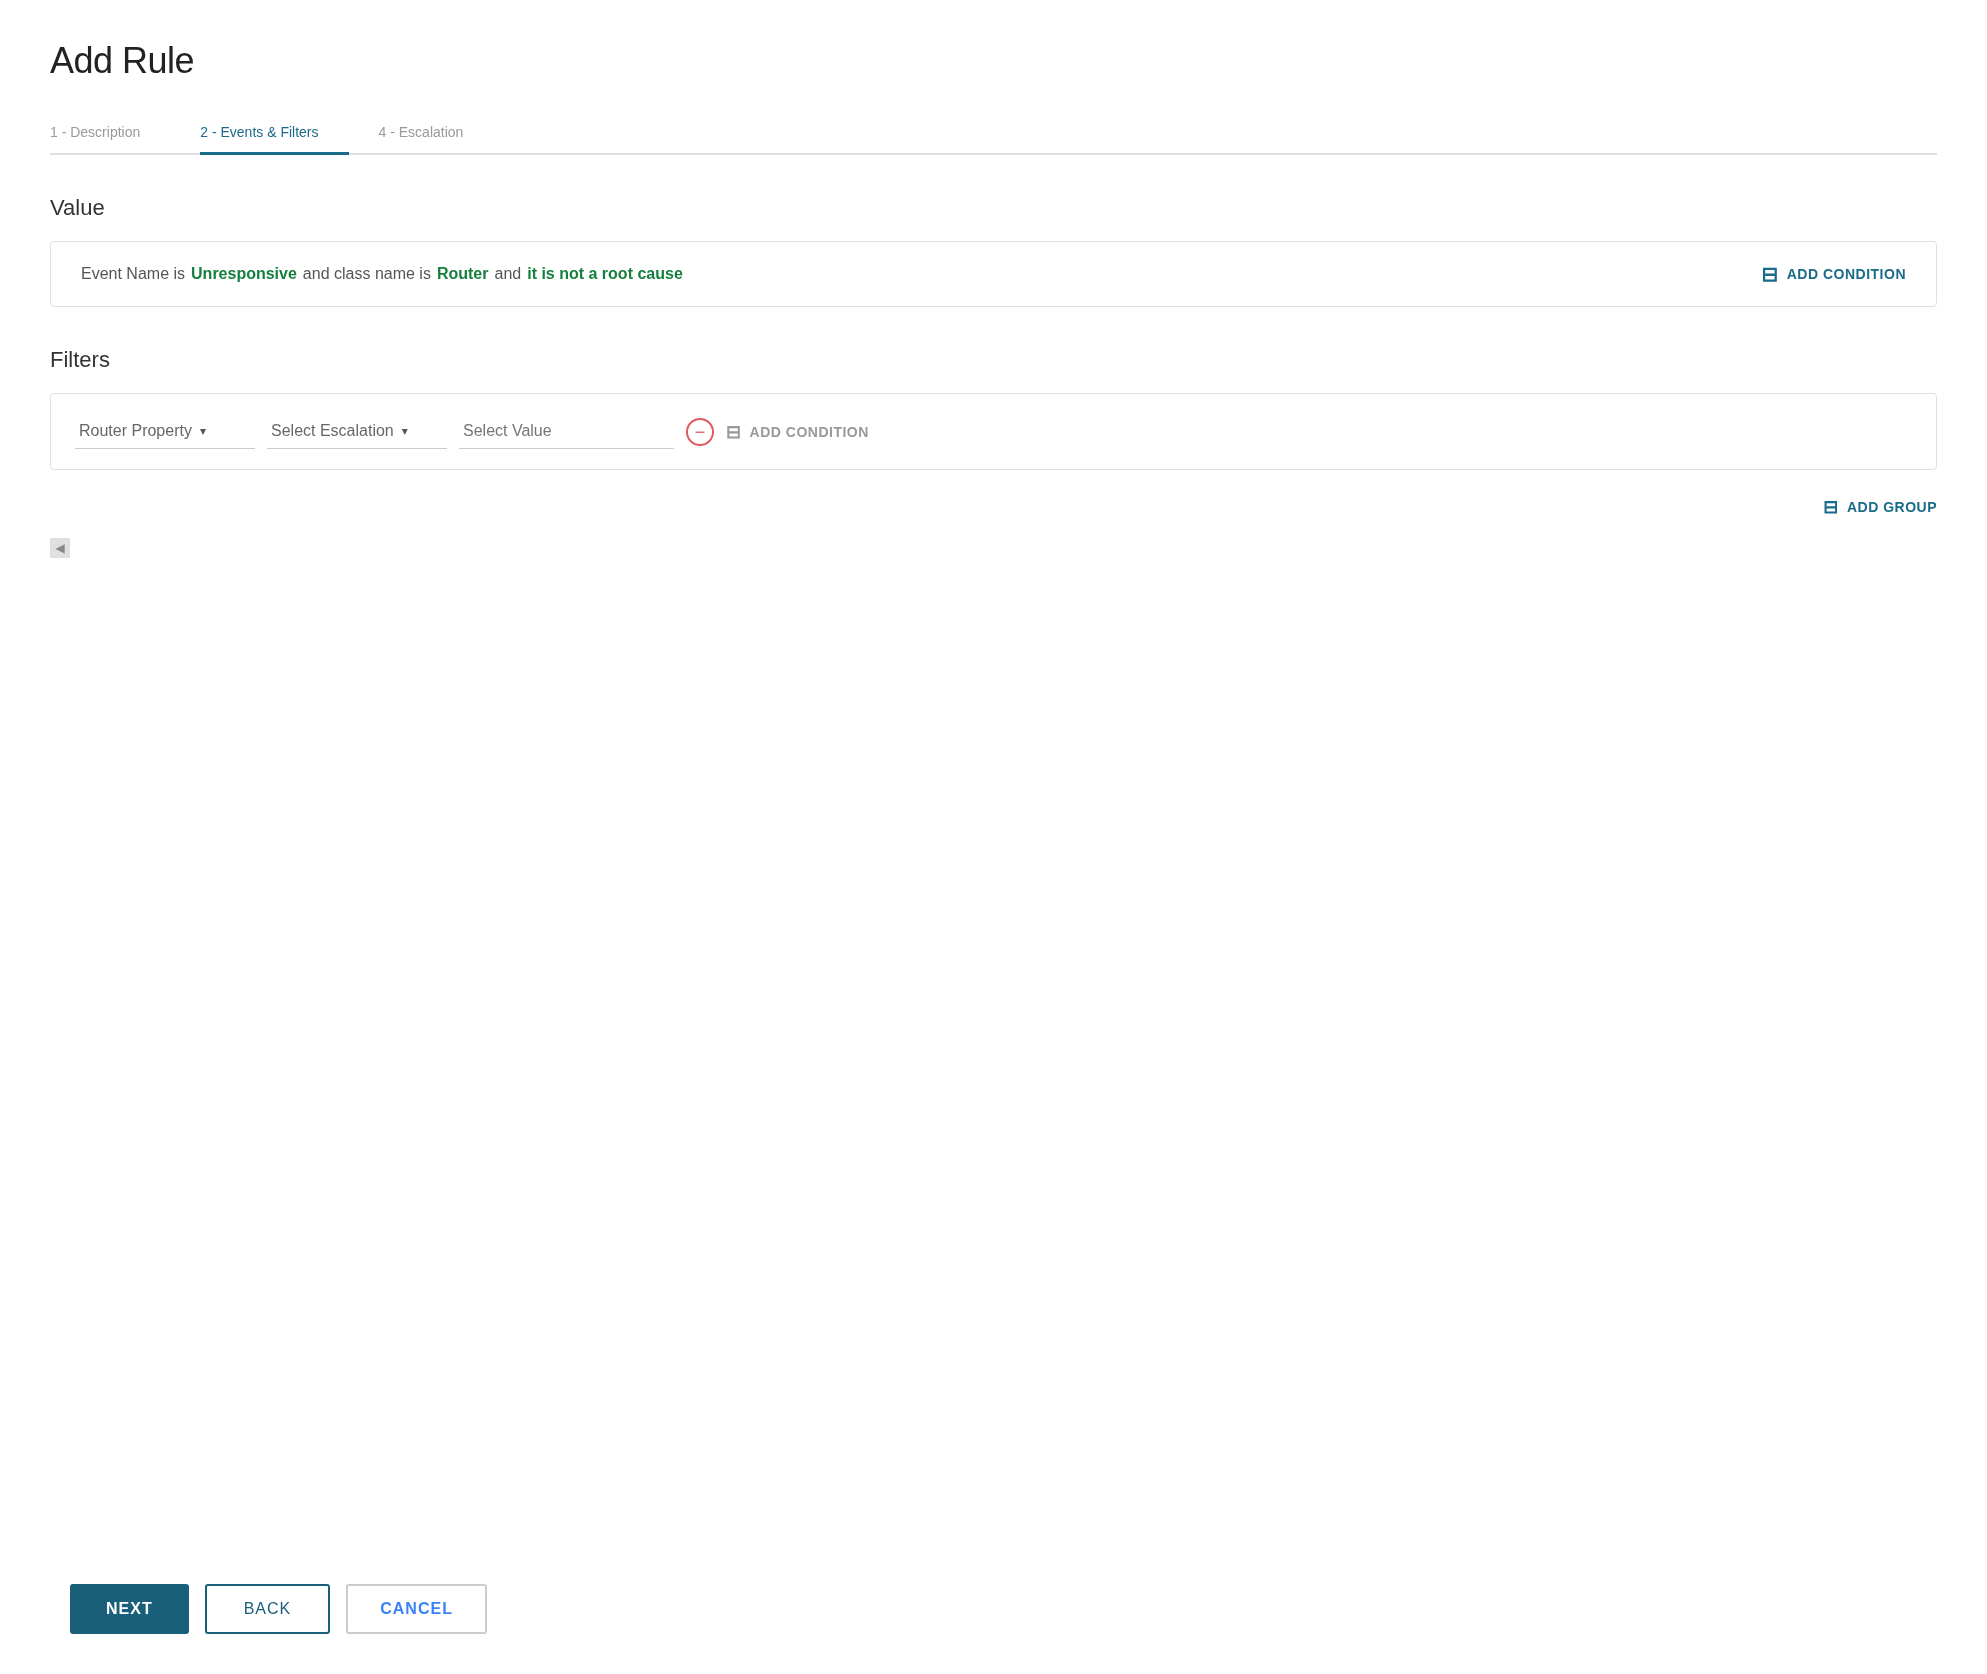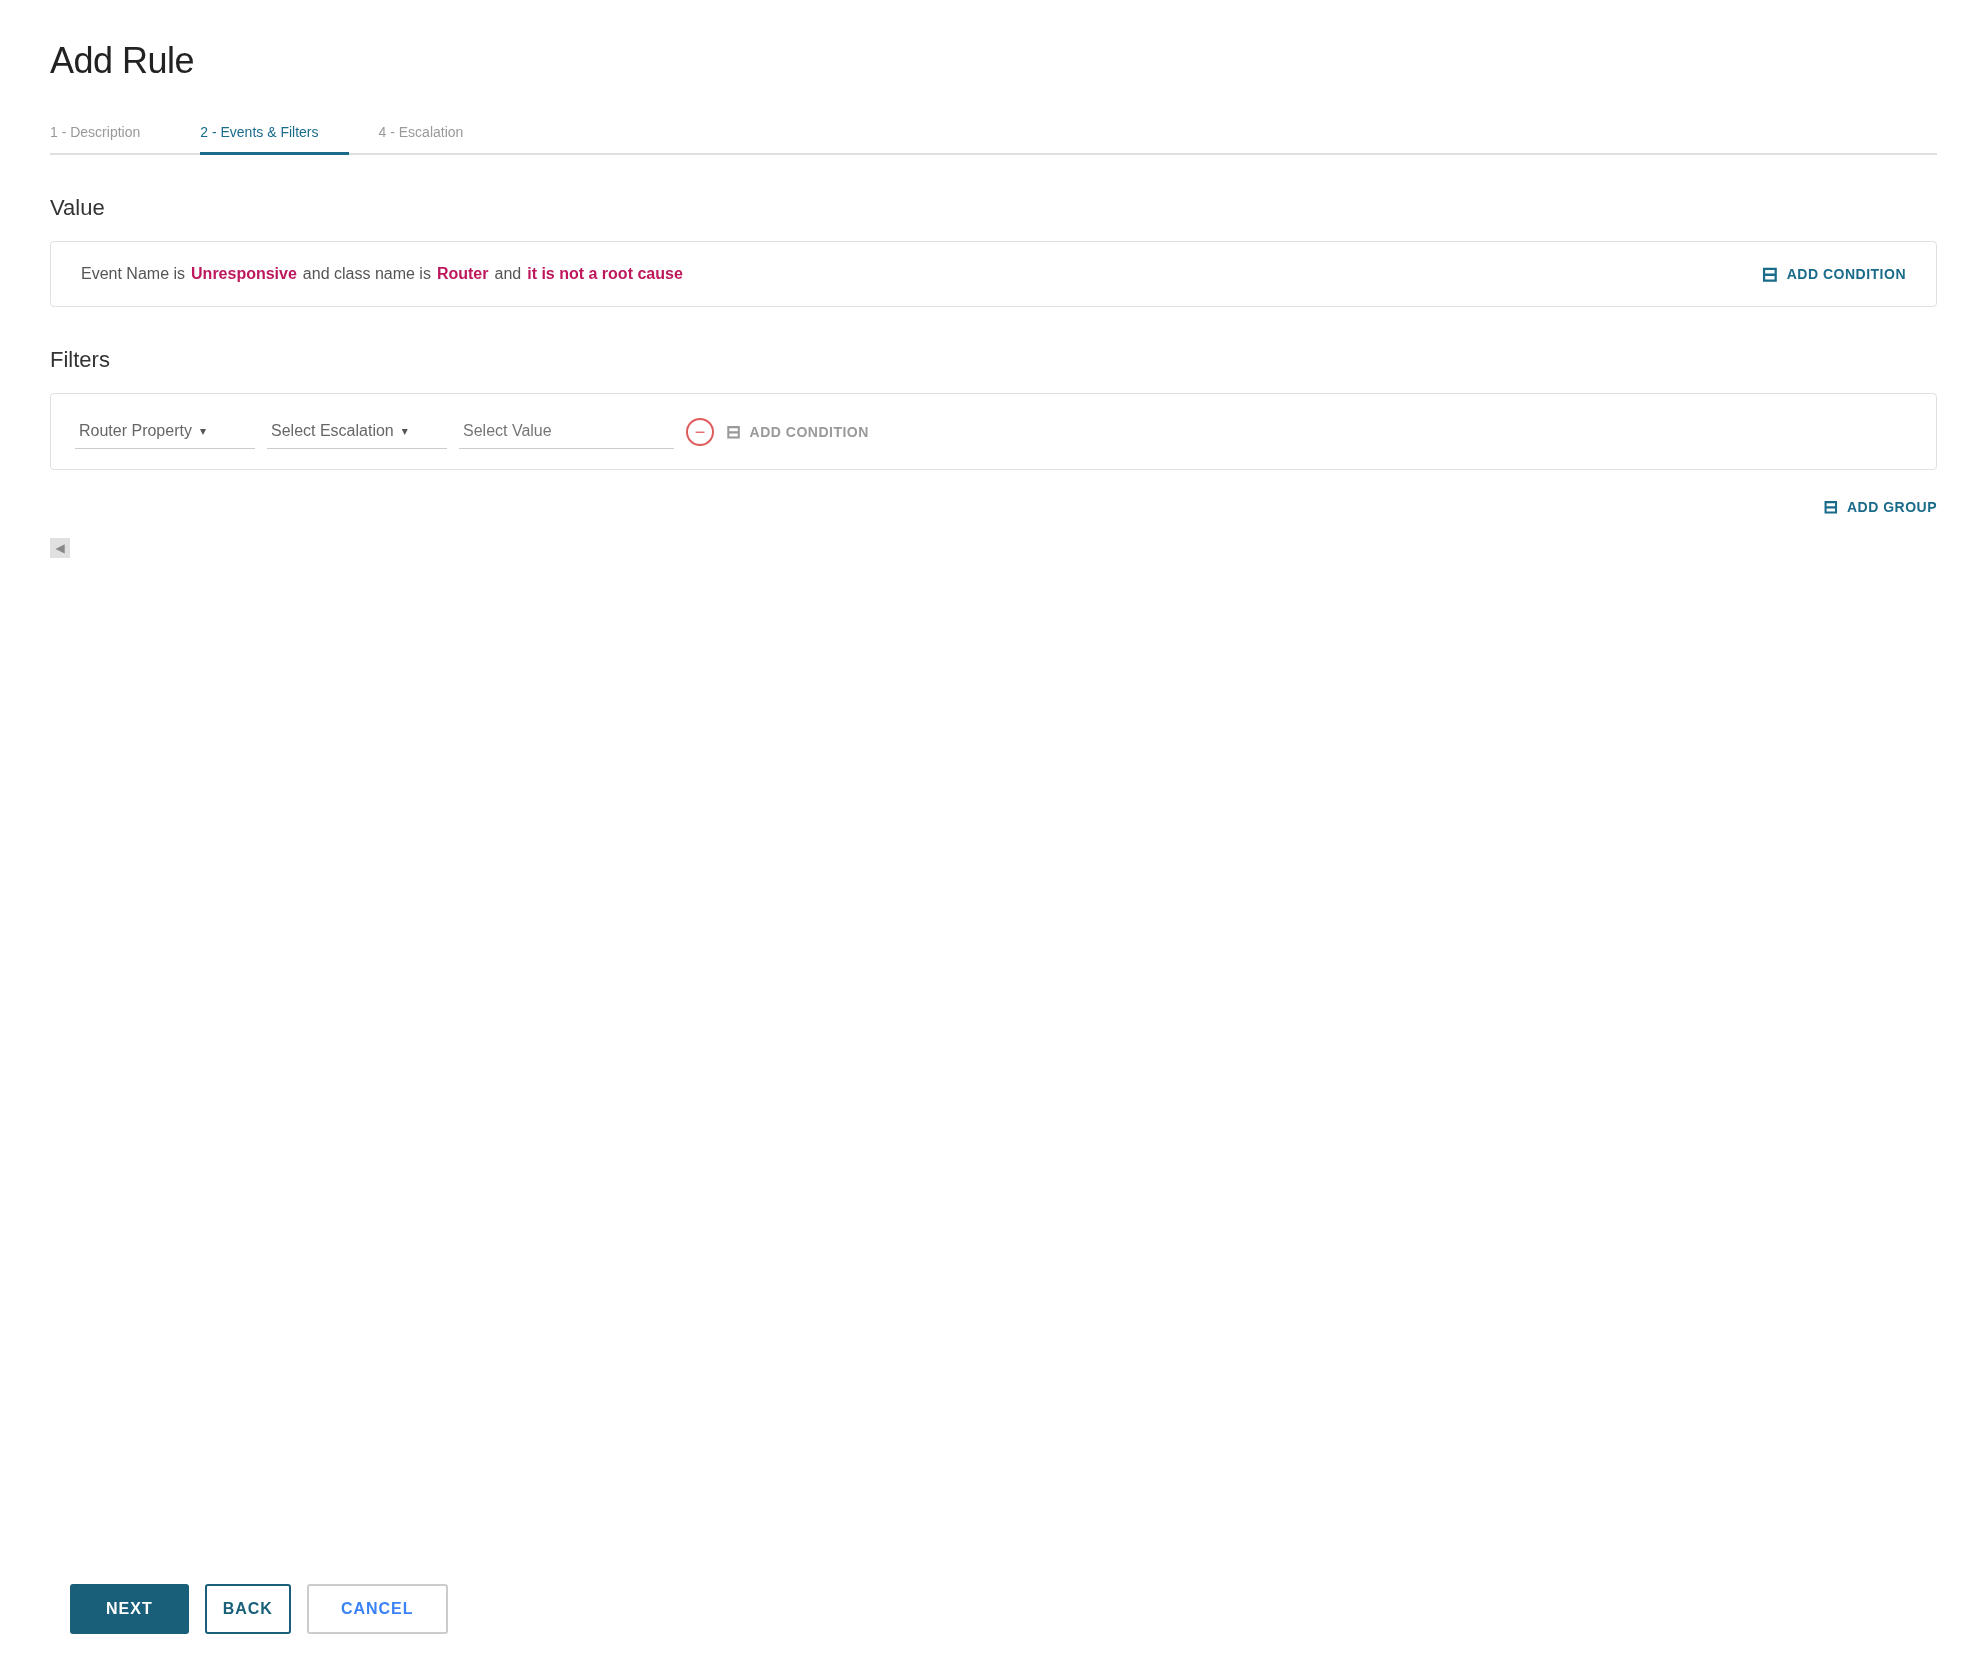--- a/index.html
+++ b/index.html
@@ -73,21 +73,21 @@
       align-items: center;
       flex-wrap: wrap;
       gap: 6px;
       margin-bottom: 40px;
       font-size: 16px;
       color: #555;
     }
 
     .event-bar .bold {
       font-weight: 700;
-      color: #be185d;
+      color: #15803d;
     }
 
     .add-condition-btn {
       display: flex;
       align-items: center;
       gap: 8px;
       color: #1a6b8a;
       font-size: 14px;
       font-weight: 600;
       letter-spacing: 0.5px;
@@ -232,23 +232,23 @@
       cursor: pointer;
       border-radius: 3px;
       text-transform: uppercase;
       margin-left: 20px;
     }
 
     .btn-back {
       background: #fff;
       color: #1a5f7a;
       border: 2px solid #1a5f7a;
-      padding: 14px 16px;
-      font-size: 16px;
-      font-weight: 700;
+      padding: 14px 37px;
+      font-size: 16px;
+      font-weight: 400;
       letter-spacing: 1px;
       cursor: pointer;
       border-radius: 3px;
       text-transform: uppercase;
     }
 
     .btn-cancel {
       background: #fff;
       color: #3b82f6;
       border: 2px solid #ccc;

